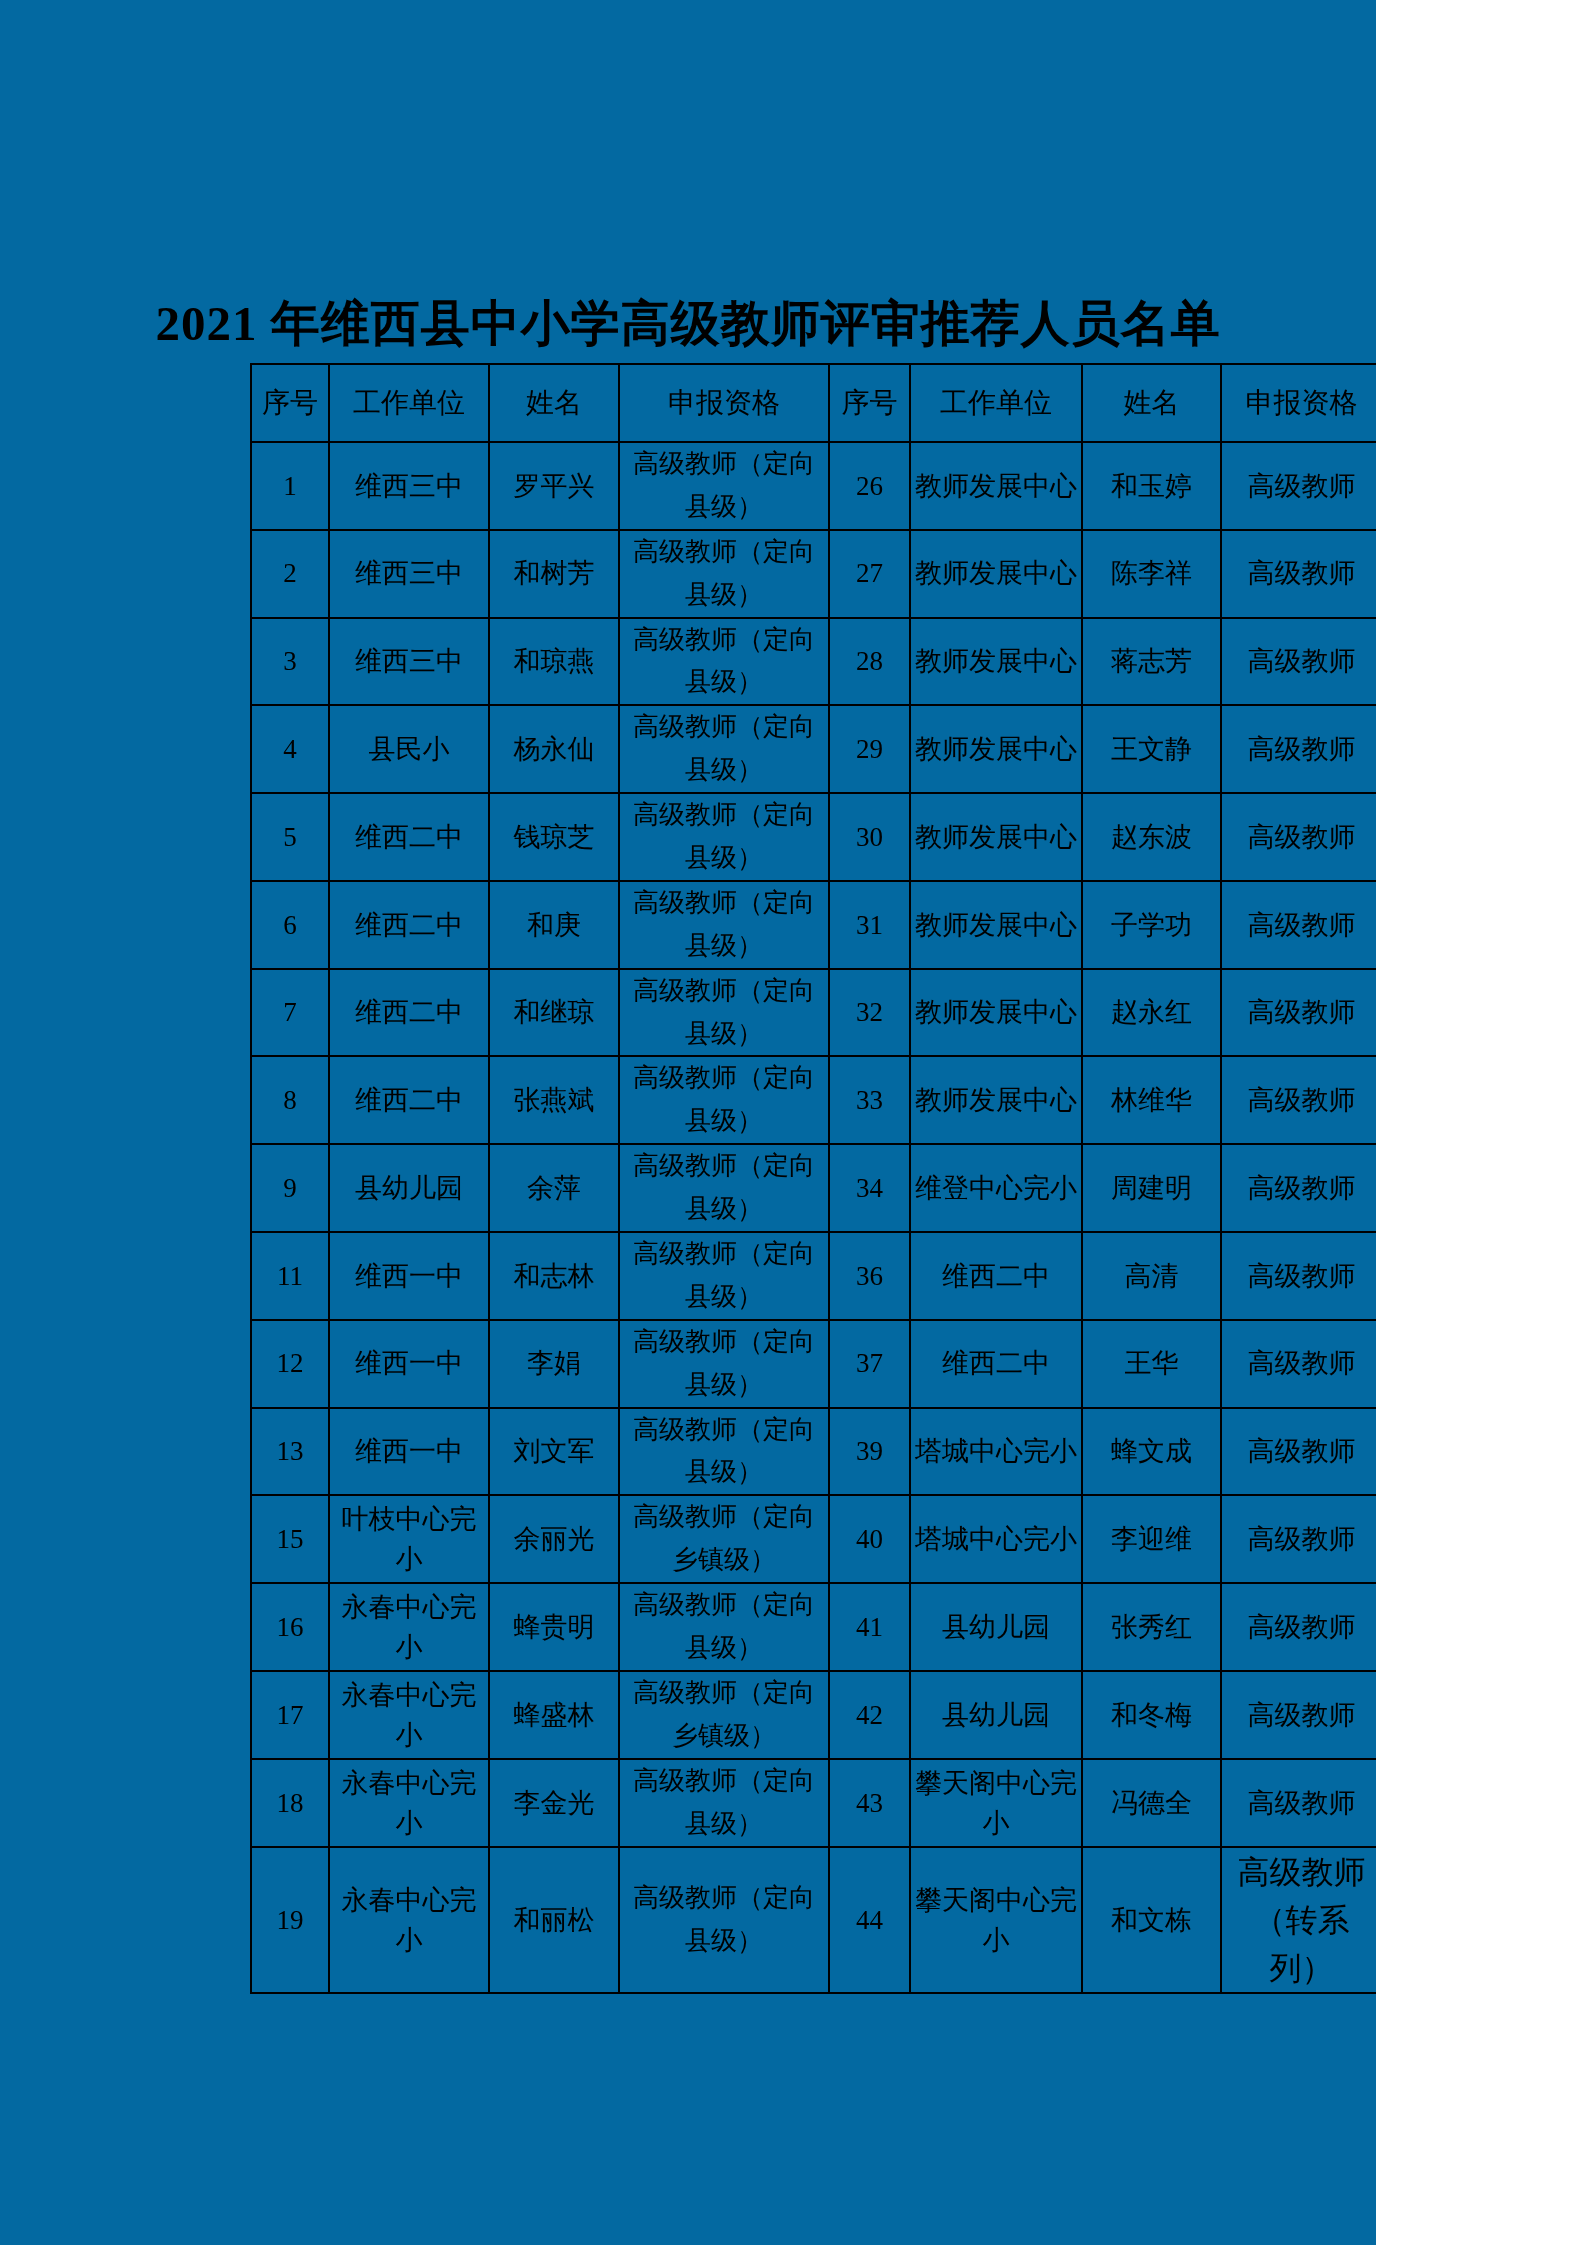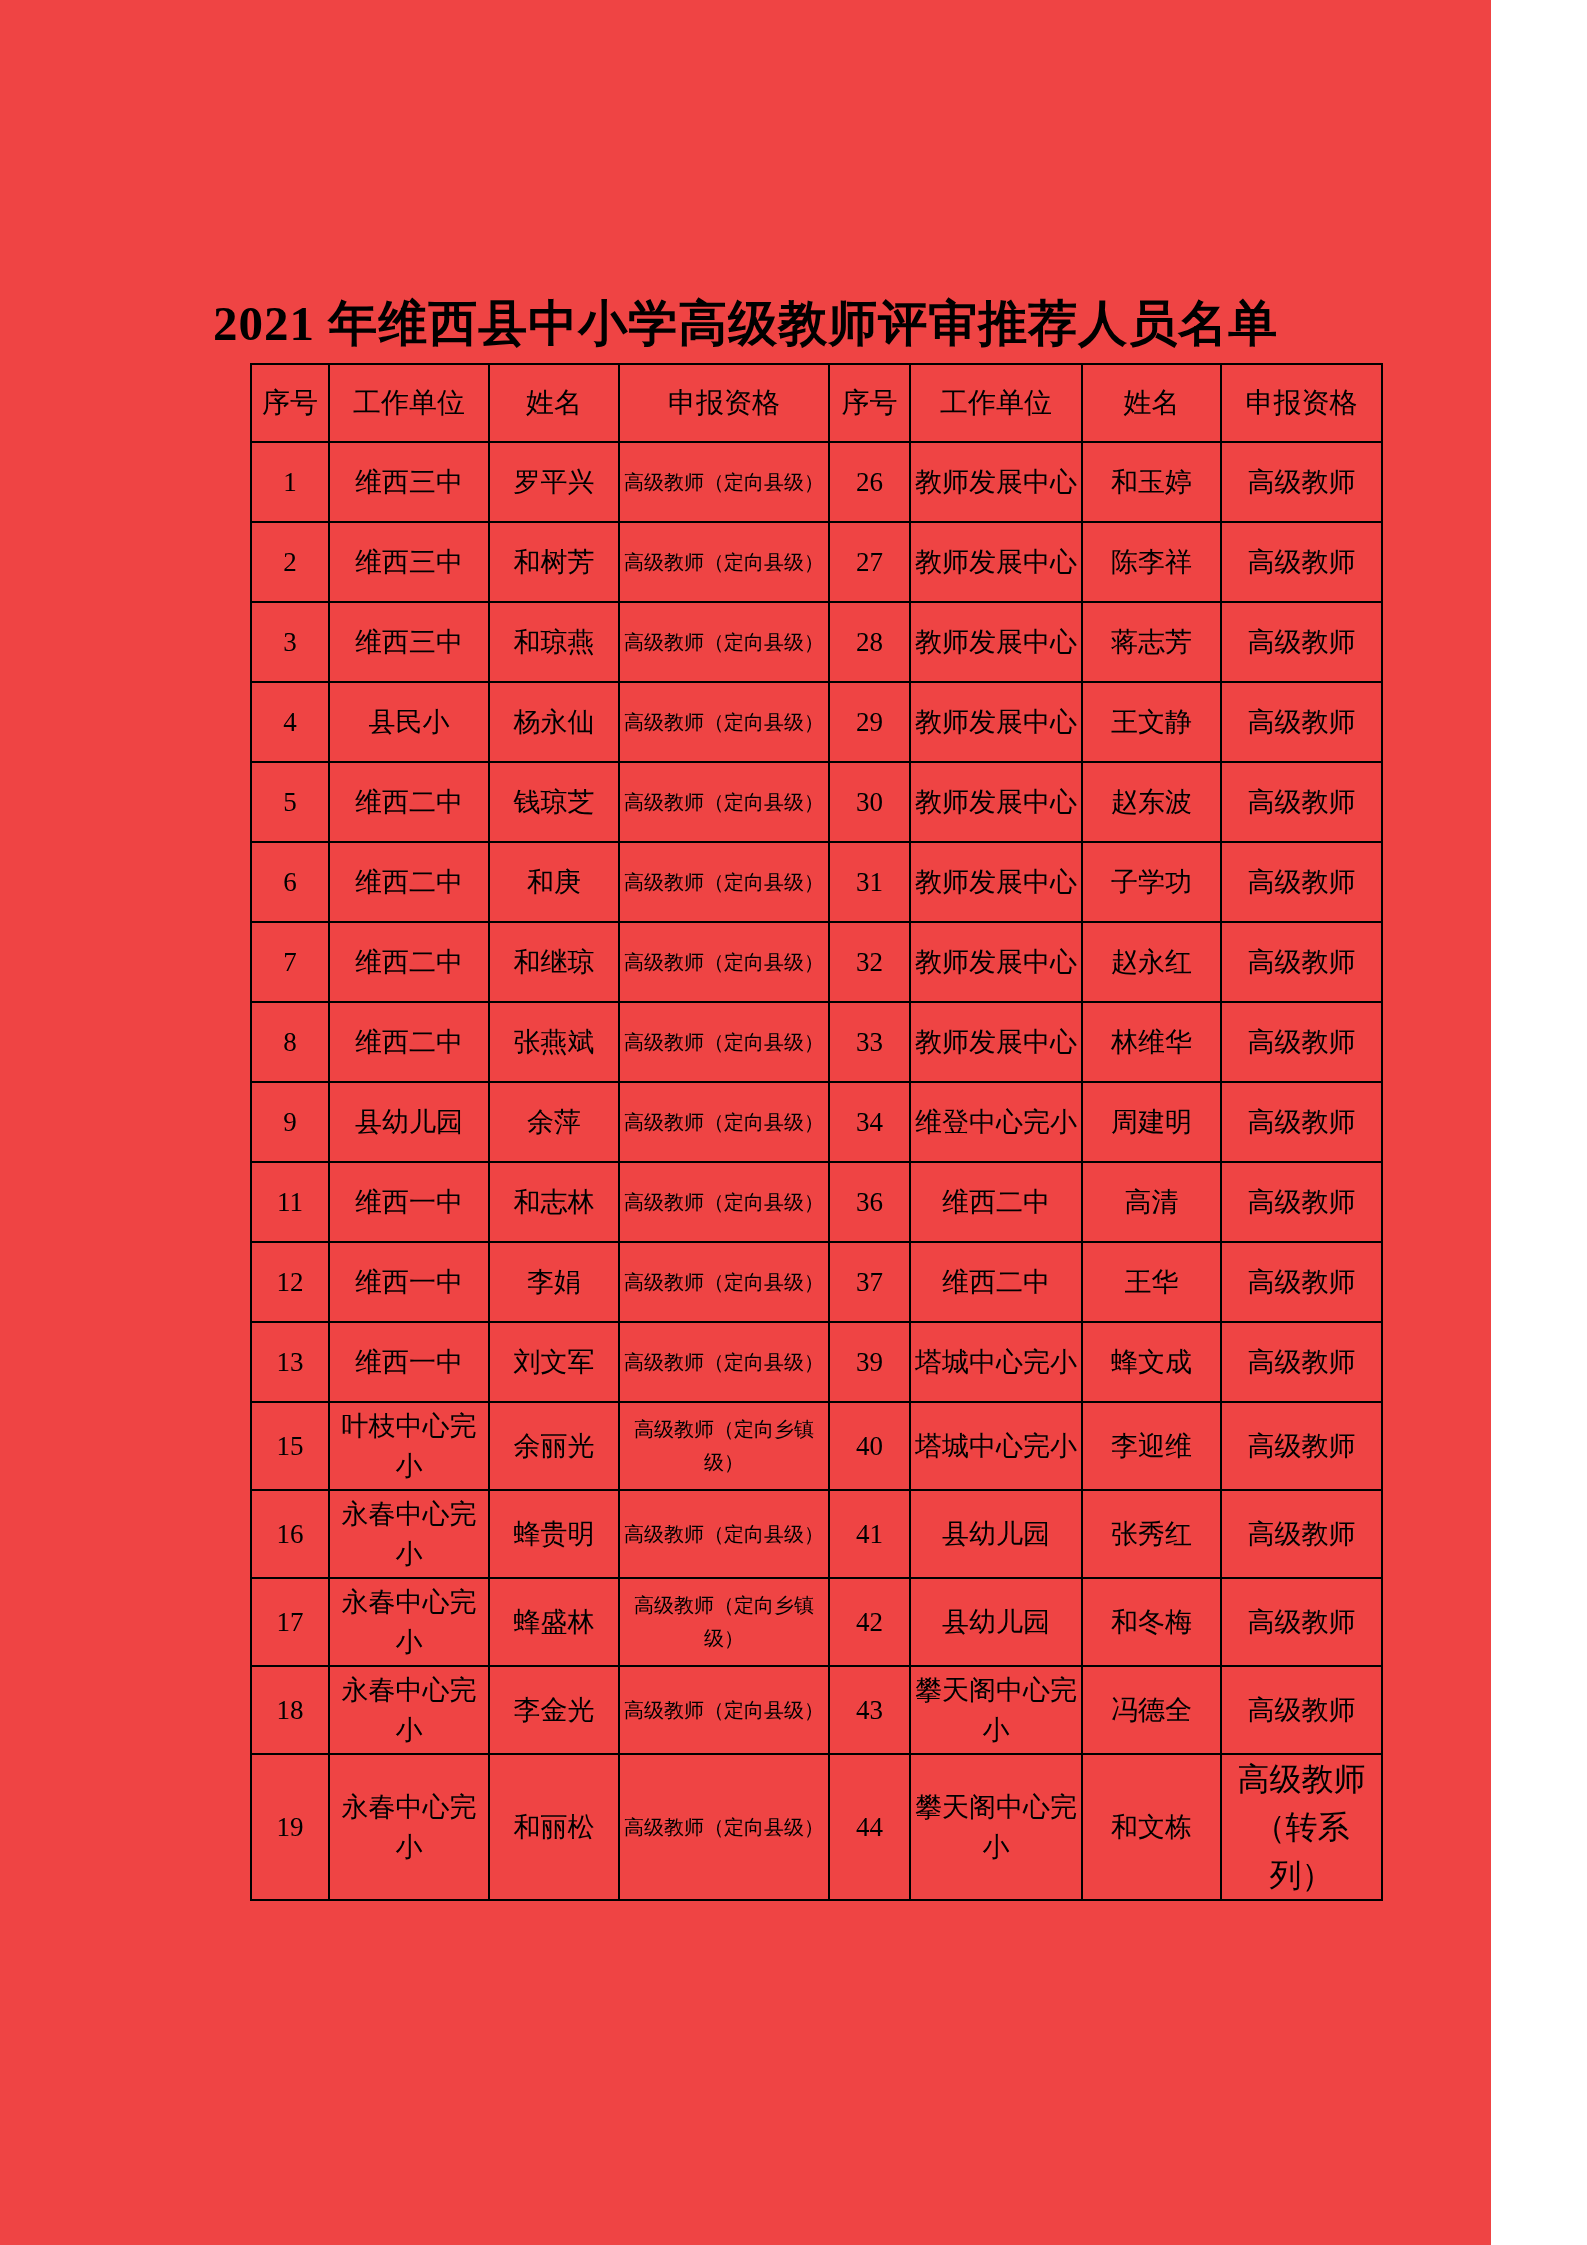--- a/index.html
+++ b/index.html
@@ -2,23 +2,23 @@
 <html><head>
 <meta charset="utf-8">
 <style>
   html, body {
     margin: 0;
     padding: 0;
     background: #ffffff;
   }
   .page {
     position: relative;
-    width: 1491px;
+    width: 1376px;
     height: 2245px;
-    background: #ef4444;
+    background: #0369a1;
     color: #000000;
     font-family: "Liberation Serif", "DejaVu Serif", serif;
     overflow: hidden;
   }
   .doc-title {
     position: absolute;
     top: 291px;
     left: 0;
     width: 100%;
     text-align: center;
@@ -44,21 +44,21 @@
     font-weight: normal;
     line-height: 1.5;
     overflow: hidden;
   }
   table.roster thead tr { height: 78px; }
   table.roster th { font-size: 28px; }
   table.roster tbody tr { height: 80px; }
   table.roster tbody tr.tall { height: 88px; }
   table.roster td { font-size: 27px; }
   
-  table.roster td:nth-child(4) { font-size: 20px; line-height: 1.65; }
+  table.roster td:nth-child(4) { font-size: 26px; line-height: 1.65; }
   
   table.roster td.qual-shrink { font-size: 32px; }
 </style>
 </head>
 <body>
 
 <div class="page">
 
   <div class="doc-title">2021 年维西县中小学高级教师评审推荐人员名单</div>
 

